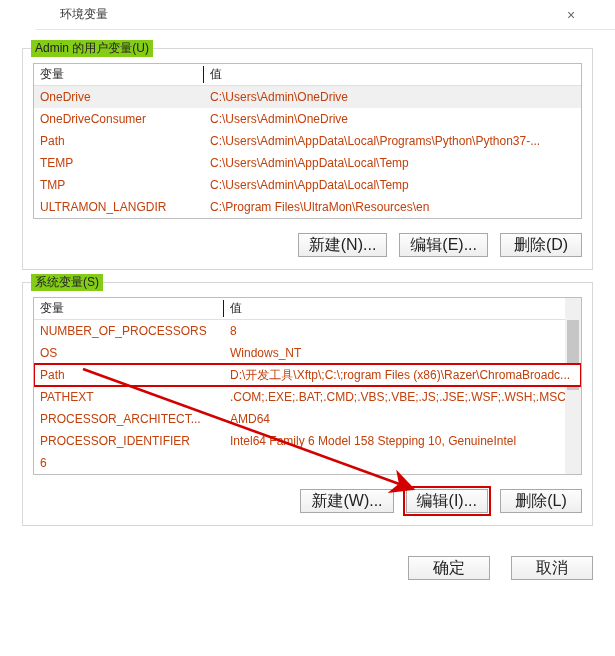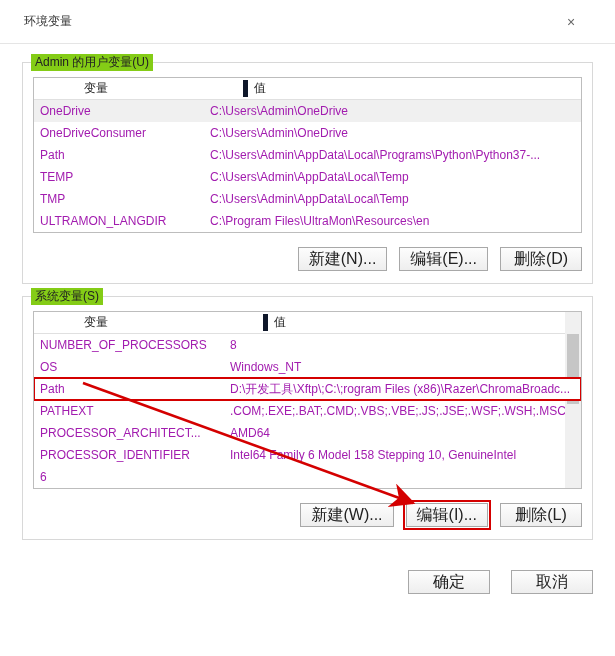--- a/index.html
+++ b/index.html
@@ -5,26 +5,27 @@
 * { box-sizing: border-box; margin: 0; padding: 0; }
 body {
   font-family: "Microsoft YaHei", "Segoe UI", Tahoma, sans-serif;
   font-size: 12px;
   background: #fff;
   width: 615px;
   height: 656px;
   overflow: hidden;
 }
 .titlebar {
-  height: 44px;
+  height: 30px;
   display: flex;
   align-items: center;
   padding: 0 24px;
   border-bottom: 1px solid #e5e5e5;
   background: #fff;
+  margin-left: 36px;
 }
 .titlebar .title { flex: 1; color: #333; font-size: 12px; }
 .titlebar .close {
   width: 40px; height: 28px;
   display: flex; align-items: center; justify-content: center;
   color: #666; font-size: 14px;
   cursor: pointer;
 }
 .content { padding: 18px 22px 10px 22px; }
 .group {
@@ -51,29 +52,29 @@
   background: #fff;
   border-bottom: 1px solid #e0e0e0;
   height: 22px;
   align-items: center;
 }
 .var-head .col {
   padding: 0 6px;
   font-size: 12px;
   color: #222;
 }
-.col-name { width: 170px; border-right: 5px solid #0f172a; margin-left: 44px; }
+.col-name { width: 170px; border-right: 1px solid #0f172a; }
 .col-value { flex: 1; }
 .var-body { max-height: 142px; overflow: hidden; position: relative; }
 .var-row {
   display: flex;
   height: 22px;
   align-items: center;
   font-size: 12px;
-  color: #a21caf;
+  color: #c2410c;
 }
 .var-row .cell { padding: 0 6px; white-space: nowrap; overflow: hidden; text-overflow: ellipsis; }
 .cell-name { width: 170px; }
 .cell-value { flex: 1; }
 .var-row.sel-gray { background: #f0f0f0; }
 .var-row.sel-red {
   background: #fff;
   outline: 2px solid #d40000;
   outline-offset: -1px;
   position: relative;

